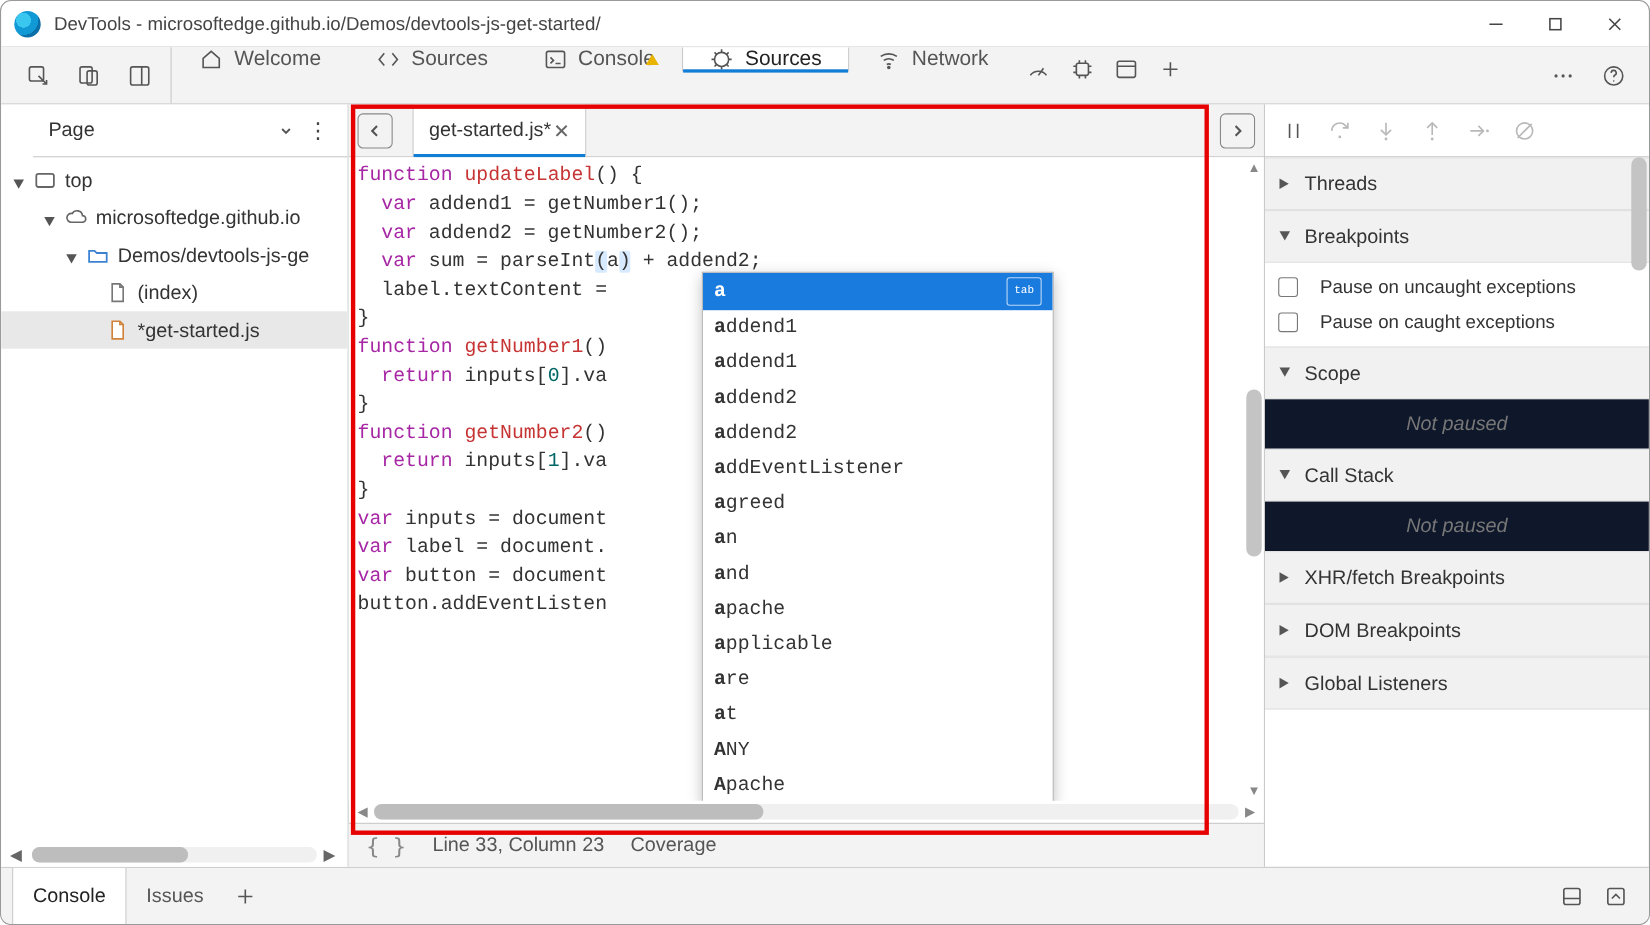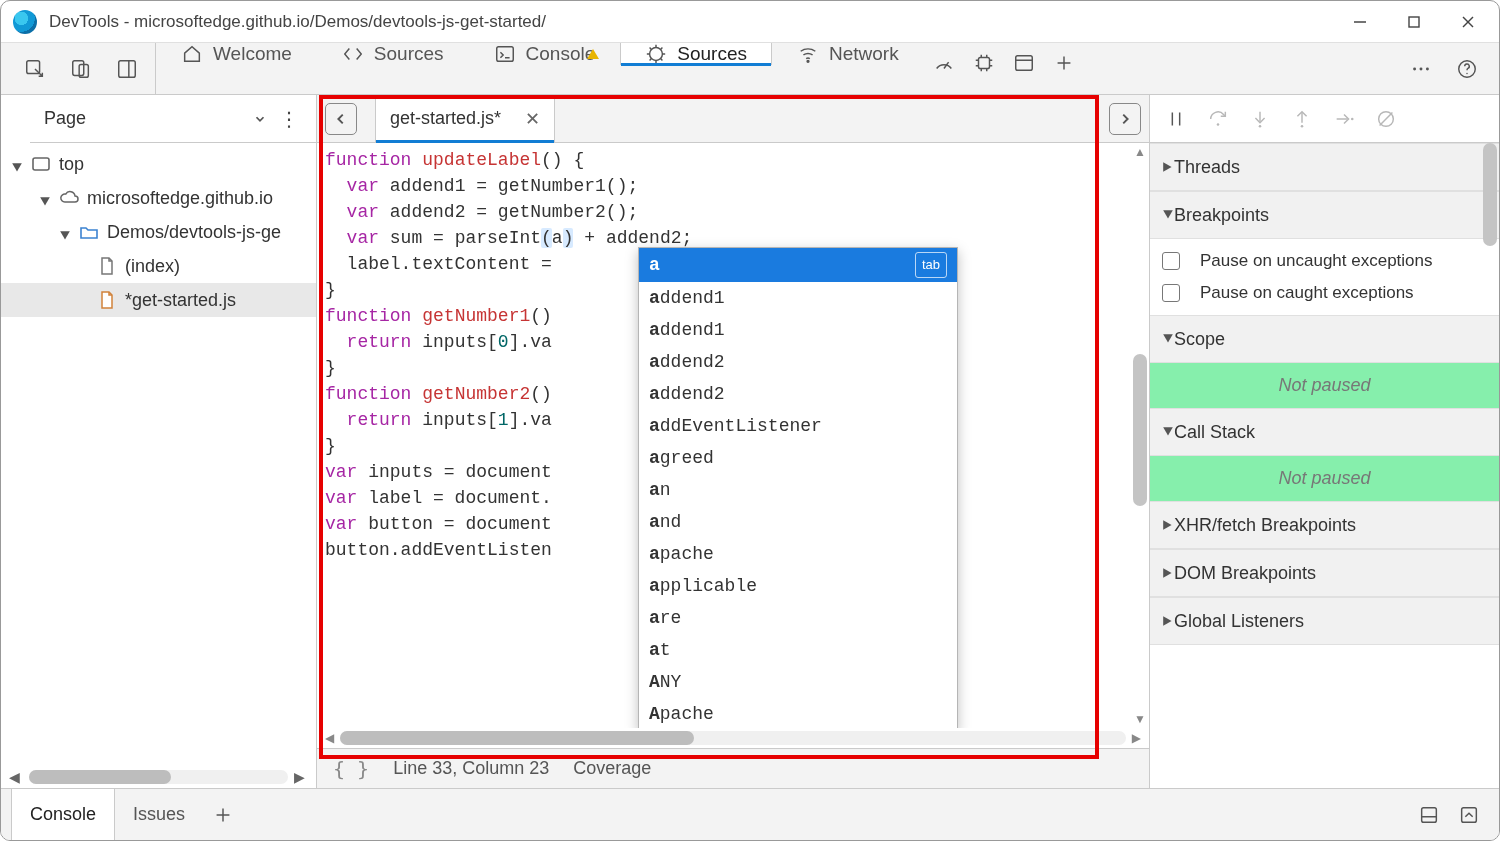--- a/index.html
+++ b/index.html
@@ -189,21 +189,21 @@
     gap: 8px;
   }
   .sqbtn {
     width: 32px; height: 32px;
     border: 1.5px solid #888;
     border-radius: 5px;
     display: flex; align-items: center; justify-content: center;
   }
   .sqbtn svg { width: 14px; height: 14px; stroke: #555; stroke-width: 2.2; fill: none; }
   .filetab {
-    display: flex; align-items: center; gap: 24px;
+    display: flex; align-items: center; gap: 2px;
     height: 100%; padding: 0 14px;
     background: var(--bg);
     border-left: 1px solid var(--border);
     border-right: 1px solid var(--border);
     font-size: 18px;
     position: relative;
     margin-left: 10px;
   }
   .filetab::after {
     content: "";
@@ -298,22 +298,22 @@
   .ac-row .match { font-weight: bold; }
   .ac-row.sel {
     background: var(--highlight);
     color: #fff;
   }
   .ac-row .tabhint {
     margin-left: auto;
     border: 1px solid rgba(255,255,255,0.7);
     border-radius: 3px;
     padding: 0 6px;
-    font-size: 13px;
-    font-family: Liberation Sans, sans-serif;
+    font-size: 10px;
+    font-family: Liberation Mono, monospace;
   }
 
   
   .right {
     border-left: 1px solid var(--border);
     display: flex;
     flex-direction: column;
     min-width: 0;
     font-size: 18px;
     position: relative;
@@ -329,31 +329,31 @@
   .rtoolbar .rtool svg { width: 22px; height: 22px; }
   .rtoolbar .disabled svg { stroke: #b8b8b8; }
 
   .section-head {
     display: flex; align-items: center;
     height: 48px;
     padding: 0 12px;
     background: #f1f1f1;
     border-top: 1px solid var(--light-border);
     border-bottom: 1px solid var(--light-border);
-    gap: 0;
+    gap: 12px;
     color: #333;
   }
   .section-head.collapsed .caret svg { transform: rotate(-90deg); }
   .caret svg { width: 12px; height: 12px; fill: #555; }
   .section-body { padding: 6px 12px; background: #fff; }
   .check-row { display: flex; align-items: center; gap: 20px; height: 32px; font-size: 17px; }
   .checkbox {
     width: 18px; height: 18px; border: 1.6px solid #777; border-radius: 3px; display: inline-block;
   }
-  .empty-msg { color: #777; font-style: italic; text-align: center; padding: 12px 0; background: #86efac; }
+  .empty-msg { color: #777; font-style: italic; text-align: center; padding: 12px 0; background: #0f172a; }
 
   .right-vscroll {
     position: absolute; right: 0; top: 48px; bottom: 0; width: 18px;
   }
   .right-vscroll .vthumb {
     position: absolute; left: 2px; right: 2px; top: 0; height: 16%;
     background: #c4c4c4; border-radius: 7px;
   }
 
   

